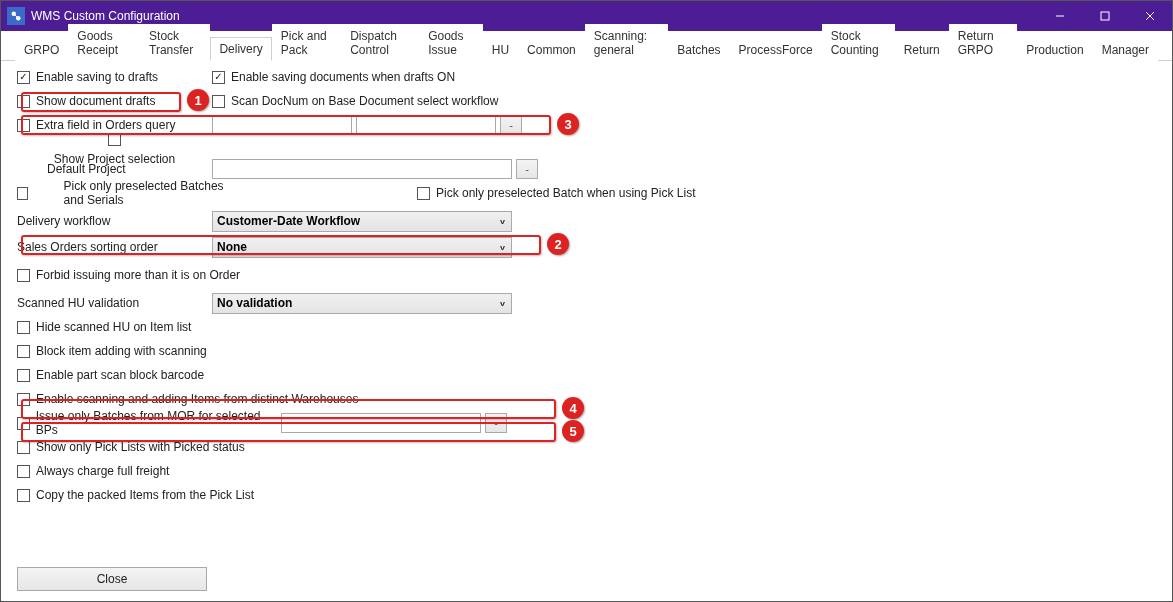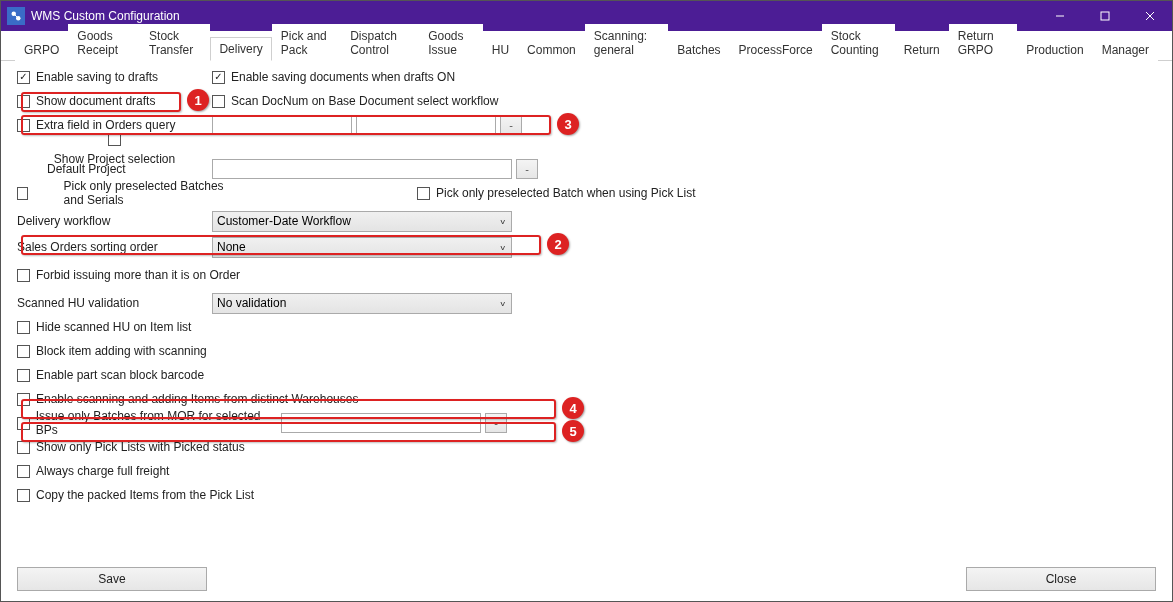--- a/index.html
+++ b/index.html
@@ -101,20 +101,21 @@
     border: 1px solid #aaa;
     background: #fff;
   }
   .dropdown {
     height: 21px;
     border: 1px solid #aaa;
     background: linear-gradient(#f0f0f0,#e4e4e4);
     display: flex; align-items: center;
     padding: 0 4px;
     position: relative;
+    font-weight: bold;
   }
   .dropdown::after {
     content: "v";
     font-size: 9px;
     color: #333;
     position: absolute;
     right: 6px;
     top: 5px;
     transform: scaleY(0.7);
   }
@@ -357,21 +358,20 @@
     <div class="row">
         <div class="chk">
           <span class="checkbox"></span>
           <span class="label">Copy the packed Items from the Pick List</span>
         </div>
       </div>
 
   </div>
 
   <div class="footer">
-    <div class="big-btn">Save</div>
     <div class="big-btn">Close</div>
   </div>
 
   <div class="hl" style="left:20px; top:91px; width:160px; height:20px;"></div>
   <div class="callout" style="left:186px; top:88px;">1</div>
 
   <div class="hl" style="left:20px; top:114px; width:530px; height:20px;"></div>
   <div class="callout" style="left:556px; top:112px;">3</div>
 
   <div class="hl" style="left:20px; top:234px; width:520px; height:20px;"></div>

